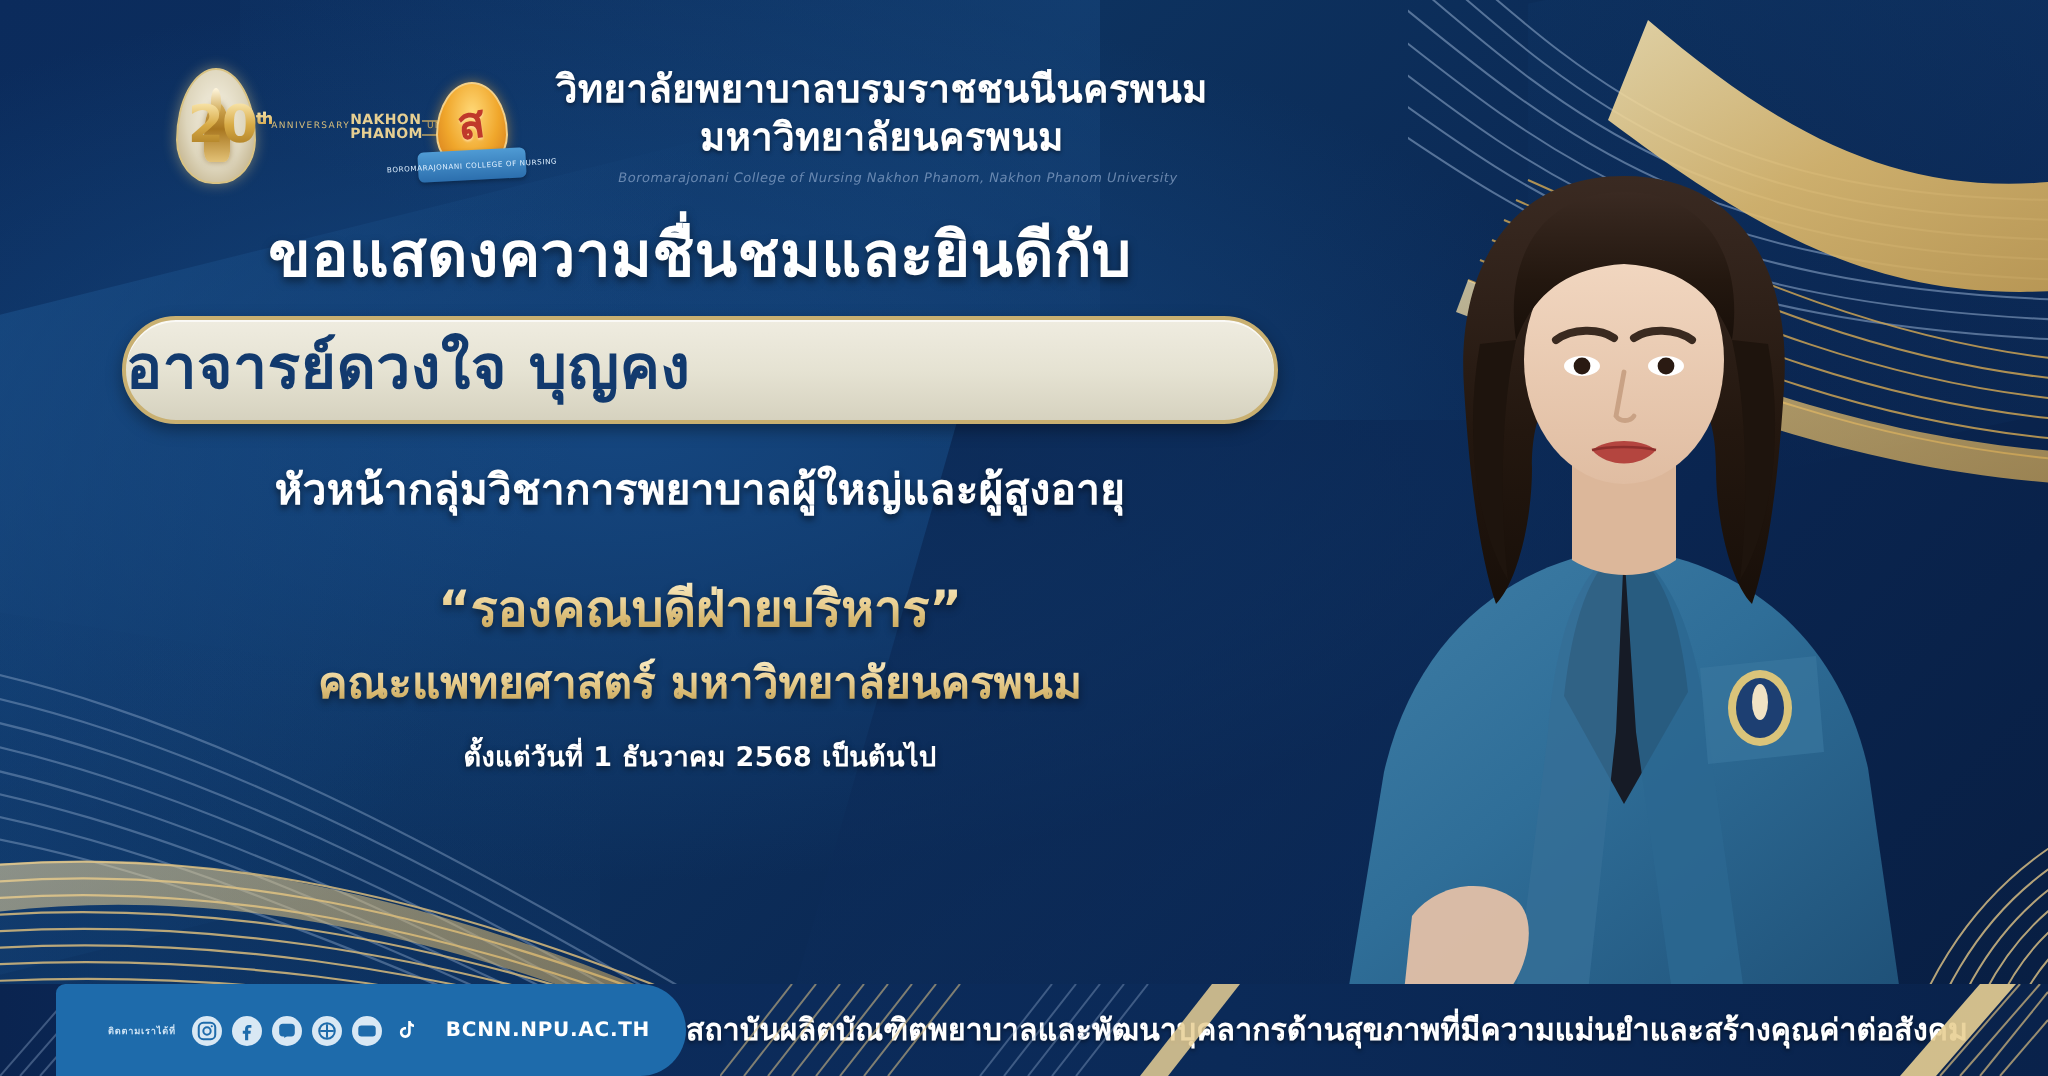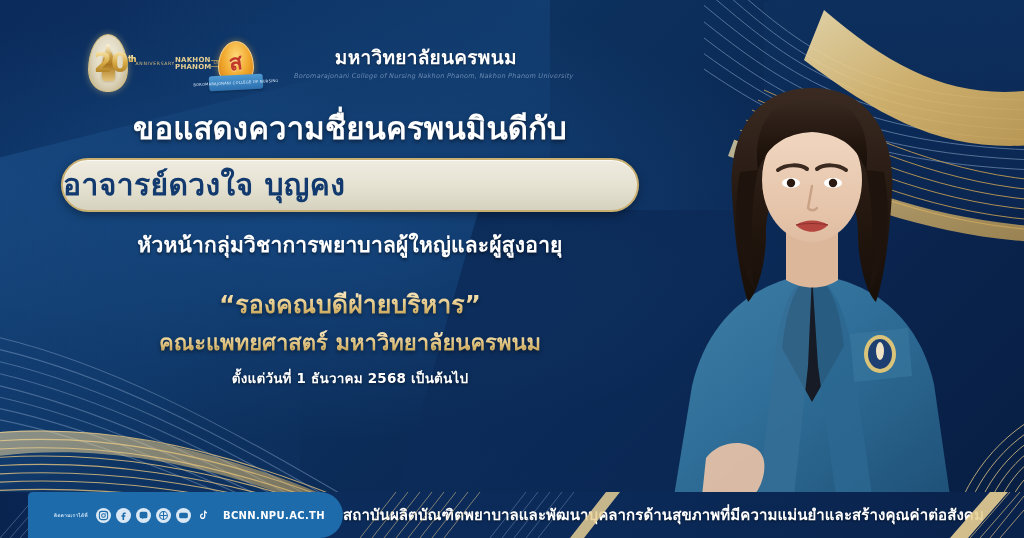--- a/index.html
+++ b/index.html
@@ -414,27 +414,28 @@
         <div class="nurse-drop">
           <span class="nurse-sym">ส</span>
         </div>
         <div class="nurse-ribbon">
           <span>BOROMARAJONANI COLLEGE OF NURSING</span>
         </div>
       </div>
     </div>
 
     <div class="org">
+      <div class="org-line1">วิทยาลัยพยาบาลบรมราชชนนีนครพนม</div>
       <div class="org-line2">มหาวิทยาลัยนครพนม</div>
       <div class="org-en">Boromarajonani College of Nursing Nakhon Phanom, Nakhon Phanom University</div>
     </div>
   </div>
 
   <div class="content">
-    <div class="headline">ขอแสดงความชื่ยนครพนมินดีกับ</div>
+    <div class="headline">ขอแสดงความชื่นชมและยินดีกับ</div>
 
     <div class="name-pill">
       <span class="name-pill-text">อาจารย์ดวงใจ  บุญคง</span>
     </div>
 
     <div class="position">หัวหน้ากลุ่มวิชาการพยาบาลผู้ใหญ่และผู้สูงอายุ</div>
 
     <div class="gold-block">
       <div class="gold-line gold-2">“รองคณบดีฝ่ายบริหาร”</div>
       <div class="gold-line gold-3">คณะแพทยศาสตร์ มหาวิทยาลัยนครพนม</div>

